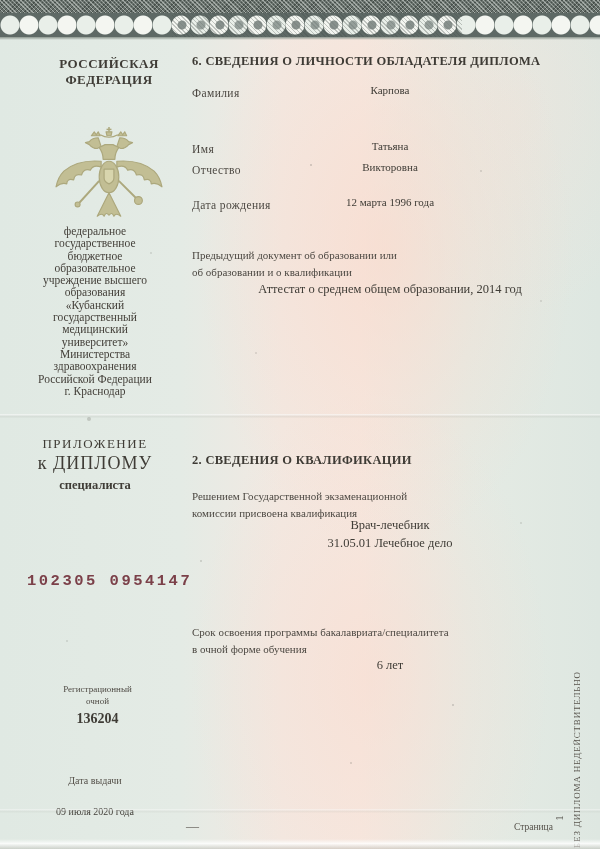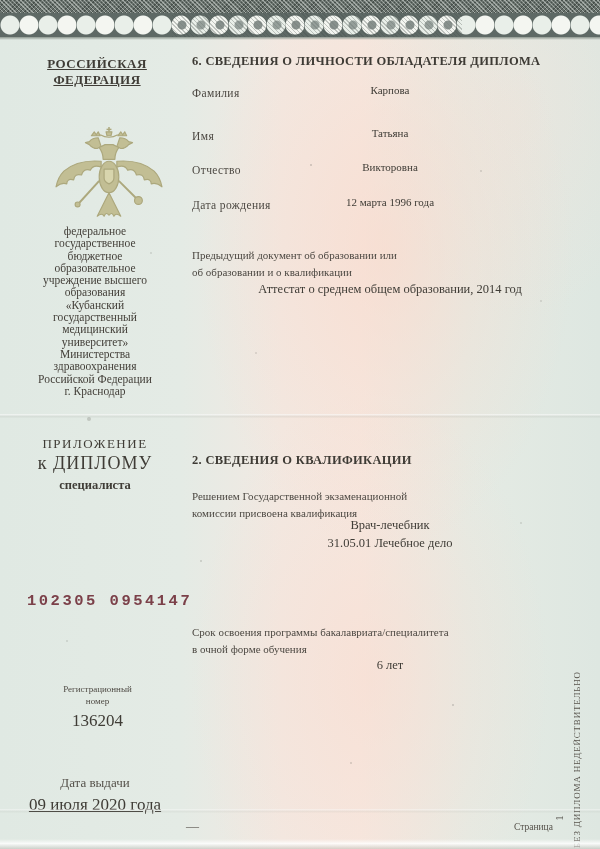--- a/index.html
+++ b/index.html
@@ -44,46 +44,46 @@
     background:linear-gradient(180deg, transparent, rgba(255,255,255,.8) 45%, rgba(178,178,170,.45)); }
   .speckles { position:absolute; left:0; top:0; width:2px; height:2px; border-radius:50%; background:transparent;
     box-shadow: 88px 418px 0 1px rgba(95,95,88,.25), 310px 164px 0 0 rgba(95,95,88,.3),
       452px 704px 0 0 rgba(95,95,88,.28), 540px 300px 0 0 rgba(95,95,88,.2),
       200px 560px 0 0 rgba(95,95,88,.25), 66px 640px 0 0 rgba(95,95,88,.2),
       480px 170px 0 0 rgba(95,95,88,.22), 350px 762px 0 0 rgba(95,95,88,.25),
       255px 352px 0 0 rgba(95,95,88,.2), 150px 252px 0 0 rgba(95,95,88,.2),
       520px 522px 0 0 rgba(95,95,88,.2), 400px 92px 0 0 rgba(95,95,88,.22); }
 
   
-  .country { position:absolute; left:18px; top:56px; width:158px; text-align:center;
-    font-weight:700; font-size:13px; letter-spacing:.5px; line-height:1.2; color:#3f3c36;text-decoration:underline; }
+  .country { position:absolute; left:30px; top:56px; width:158px; text-align:center;
+    font-weight:700; font-size:13px; letter-spacing:.5px; line-height:1.2; color:#3f3c36; }
   .eagle { position:absolute; left:50px; top:124px; width:118px; height:104px; opacity:.9; }
   .institution { position:absolute; left:5px; top:225px; width:180px; text-align:center;
     font-size:11.5px; line-height:1.07; color:#44403a; }
   .supplement { position:absolute; left:5px; top:436px; width:180px; text-align:center; color:#3f3c36; }
   .supplement .l1 { font-size:13px; letter-spacing:1.5px; }
   .supplement .l2 { font-size:18px; letter-spacing:1px; margin-top:1px; }
   .supplement .l3 { font-size:12.5px; font-weight:700; margin-top:4px; }
-  .serial { position:absolute; left:27px; top:592px; font-family:"Liberation Mono","DejaVu Sans Mono",monospace;
+  .serial { position:absolute; left:27px; top:572px; font-family:"Liberation Mono","DejaVu Sans Mono",monospace;
     font-weight:700; font-size:15.5px; letter-spacing:2.5px; color:var(--serial_red,#7b4049); }
   .regblock { position:absolute; left:35px; top:684px; width:125px; text-align:center; }
   .regblock .lbl { font-size:9px; line-height:1.3; color:#4e4a44; }
-  .regblock .num { font-size:17px; margin-top:4px; color:#3f3c36; }
+  .regblock .num { font-size:14px; margin-top:4px; color:#3f3c36;font-weight:bold; }
   .dateblock { position:absolute; left:20px; top:775px; width:150px; text-align:center; }
-  .dateblock .lbl { font-size:13px; color:#55514a; }
-  .dateblock .val { font-size:17px; margin-top:4px; color:#3f3c36;text-decoration:underline; }
+  .dateblock .lbl { font-size:10px; color:#55514a; }
+  .dateblock .val { font-size:10px; margin-top:20px; color:#3f3c36; }
 
   
   .s-heading { position:absolute; left:192px; font-weight:700; font-size:12.5px;
     letter-spacing:.3px; color:#3e3b35; }
   .h1 { top:54px; } .h2 { top:453px; }
   .row { position:absolute; left:192px; width:396px; height:20px; }
   .row .flabel { position:absolute; left:0; top:3px; font-size:11.5px; letter-spacing:.4px; color:#4c4842; }
   .row .fvalue { position:absolute; left:0; top:0; width:100%; text-align:center; font-size:11px; color:#3f3c36; }
-  .row-1 { top:84px; } .row-2 { top:127px; } .row-3 { top:161px; } .row-4 { top:196px; }
+  .row-1 { top:84px; } .row-2 { top:140px; } .row-3 { top:161px; } .row-4 { top:196px; }
   .small-label { position:absolute; left:192px; font-size:11px; line-height:1.5; color:#4c4842; }
   .prevdoc-label { top:247px; } .decision-label { top:488px; } .duration-label { top:624px; }
   .center-value { position:absolute; left:192px; width:396px; text-align:center;
     font-size:12.5px; line-height:1.45; color:#3f3c36; }
   .prevdoc-value { top:280px; } .qualification-value { top:516px; } .duration-value { top:656px; }
 
   
   .dash { position:absolute; left:186px; top:818px; font-size:13px; color:#5a564f; }
   .page-label { position:absolute; left:514px; top:822px; font-size:9.5px; color:#55514a; }
   .page-num { position:absolute; left:556px; top:812px; font-size:11px; color:#4c4842; transform:rotate(-90deg); }
@@ -147,21 +147,21 @@
   <div class="supplement">
     <div class="l1">ПРИЛОЖЕНИЕ</div>
     <div class="l2">к ДИПЛОМУ</div>
     <div class="l3">специалиста</div>
   </div>
 
   <div class="serial">102305 0954147</div>
 
   <div class="regblock">
     <div class="lbl pre">Регистрационный
-номер</div>
+очной</div>
     <div class="num">136204</div>
   </div>
 
   <div class="dateblock">
     <div class="lbl">Дата выдачи</div>
     <div class="val">09 июля 2020 года</div>
   </div>
 
   <div class="s-heading h1">6. СВЕДЕНИЯ О ЛИЧНОСТИ ОБЛАДАТЕЛЯ ДИПЛОМА</div>
 

